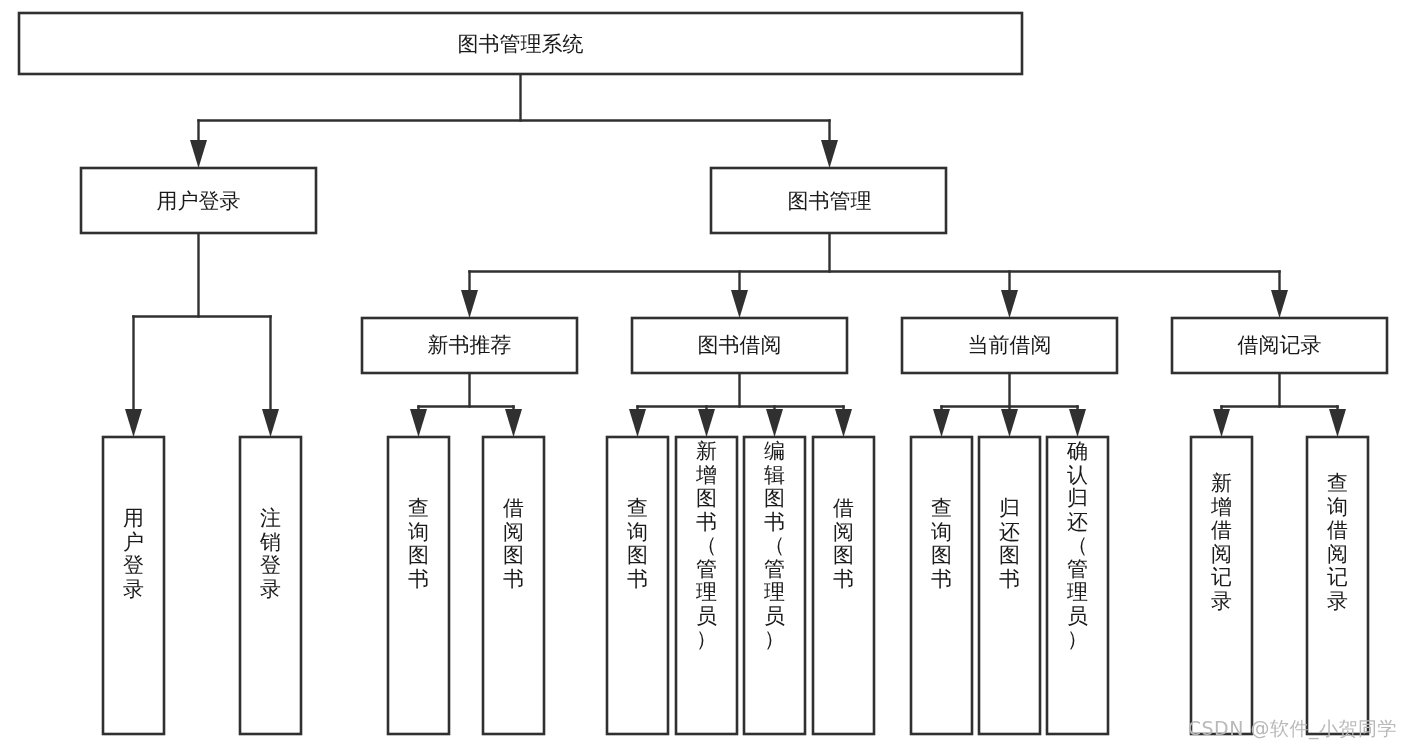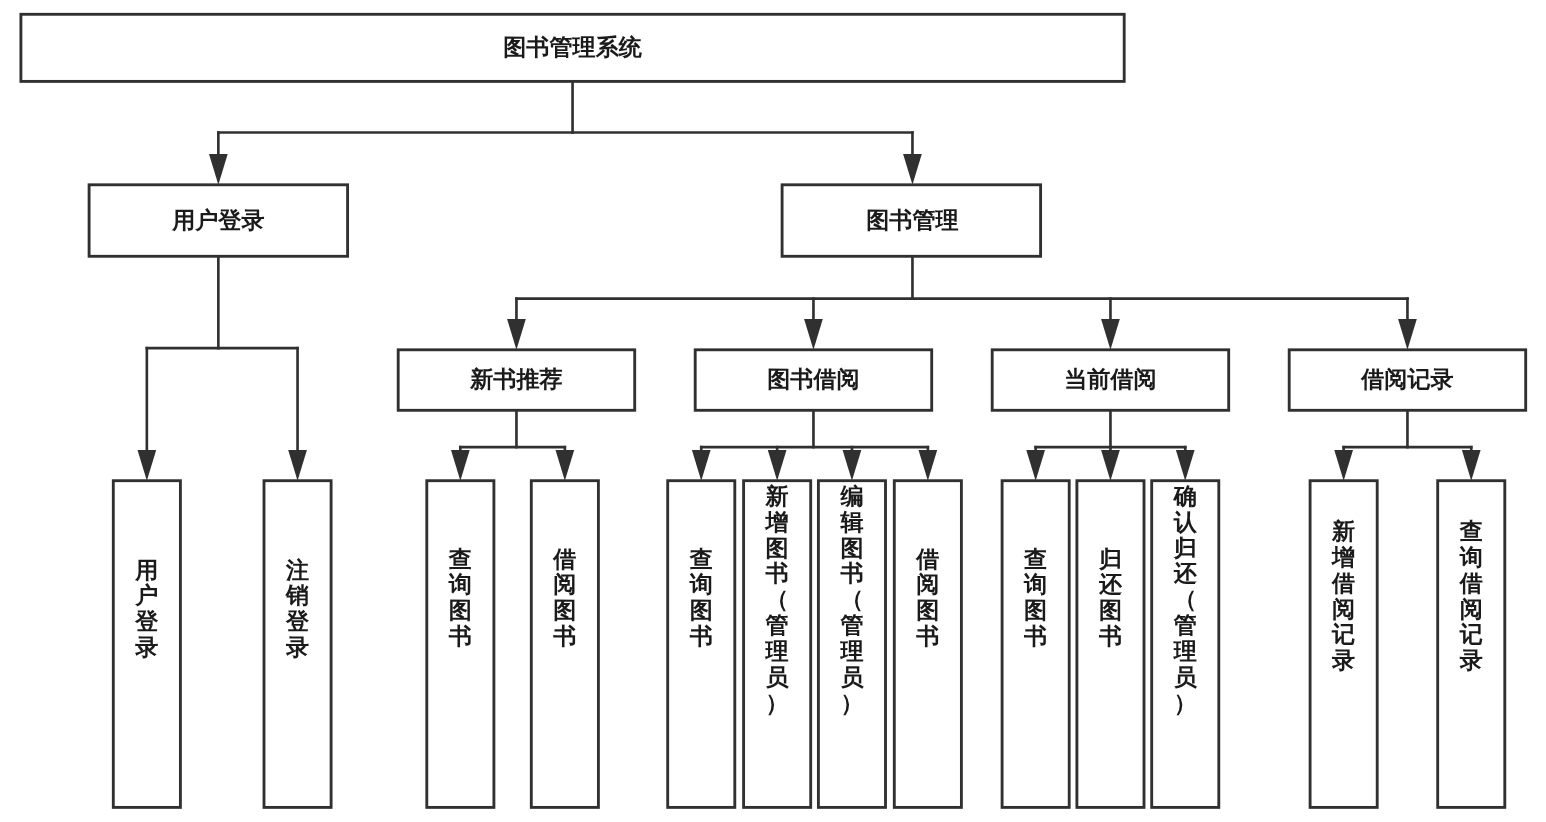--- a/index.html
+++ b/index.html
@@ -10,21 +10,20 @@
   body {
     width: 1405px;
     height: 747px;
     font-family: "DejaVu Sans", "Liberation Sans", sans-serif;
     overflow: hidden;
   }
   #diagram-root {
     position: relative;
     width: 1405px;
     height: 747px;
-    font-weight: bold;
   }
   svg#tree-svg {
     position: absolute;
     top: 0;
     left: 0;
     width: 1405px;
     height: 747px;
   }
   .node-box {
     fill: #ffffff;
@@ -234,14 +233,15 @@
       </g>
 
       <g>
         <rect class="node-box" x="1307" y="437" width="61" height="297"></rect>
         <text class="node-label-vert" x="1337.5" y="490"><tspan x="1337.5" dy="0">查</tspan><tspan x="1337.5" dy="23.5">询</tspan><tspan x="1337.5" dy="23.5">借</tspan><tspan x="1337.5" dy="23.5">阅</tspan><tspan x="1337.5" dy="23.5">记</tspan><tspan x="1337.5" dy="23.5">录</tspan></text>
       </g>
 
     </g>
   </svg>
 
+  <div class="watermark">CSDN @软件_小贺同学</div>
 
 </div>
 
 </body></html>

